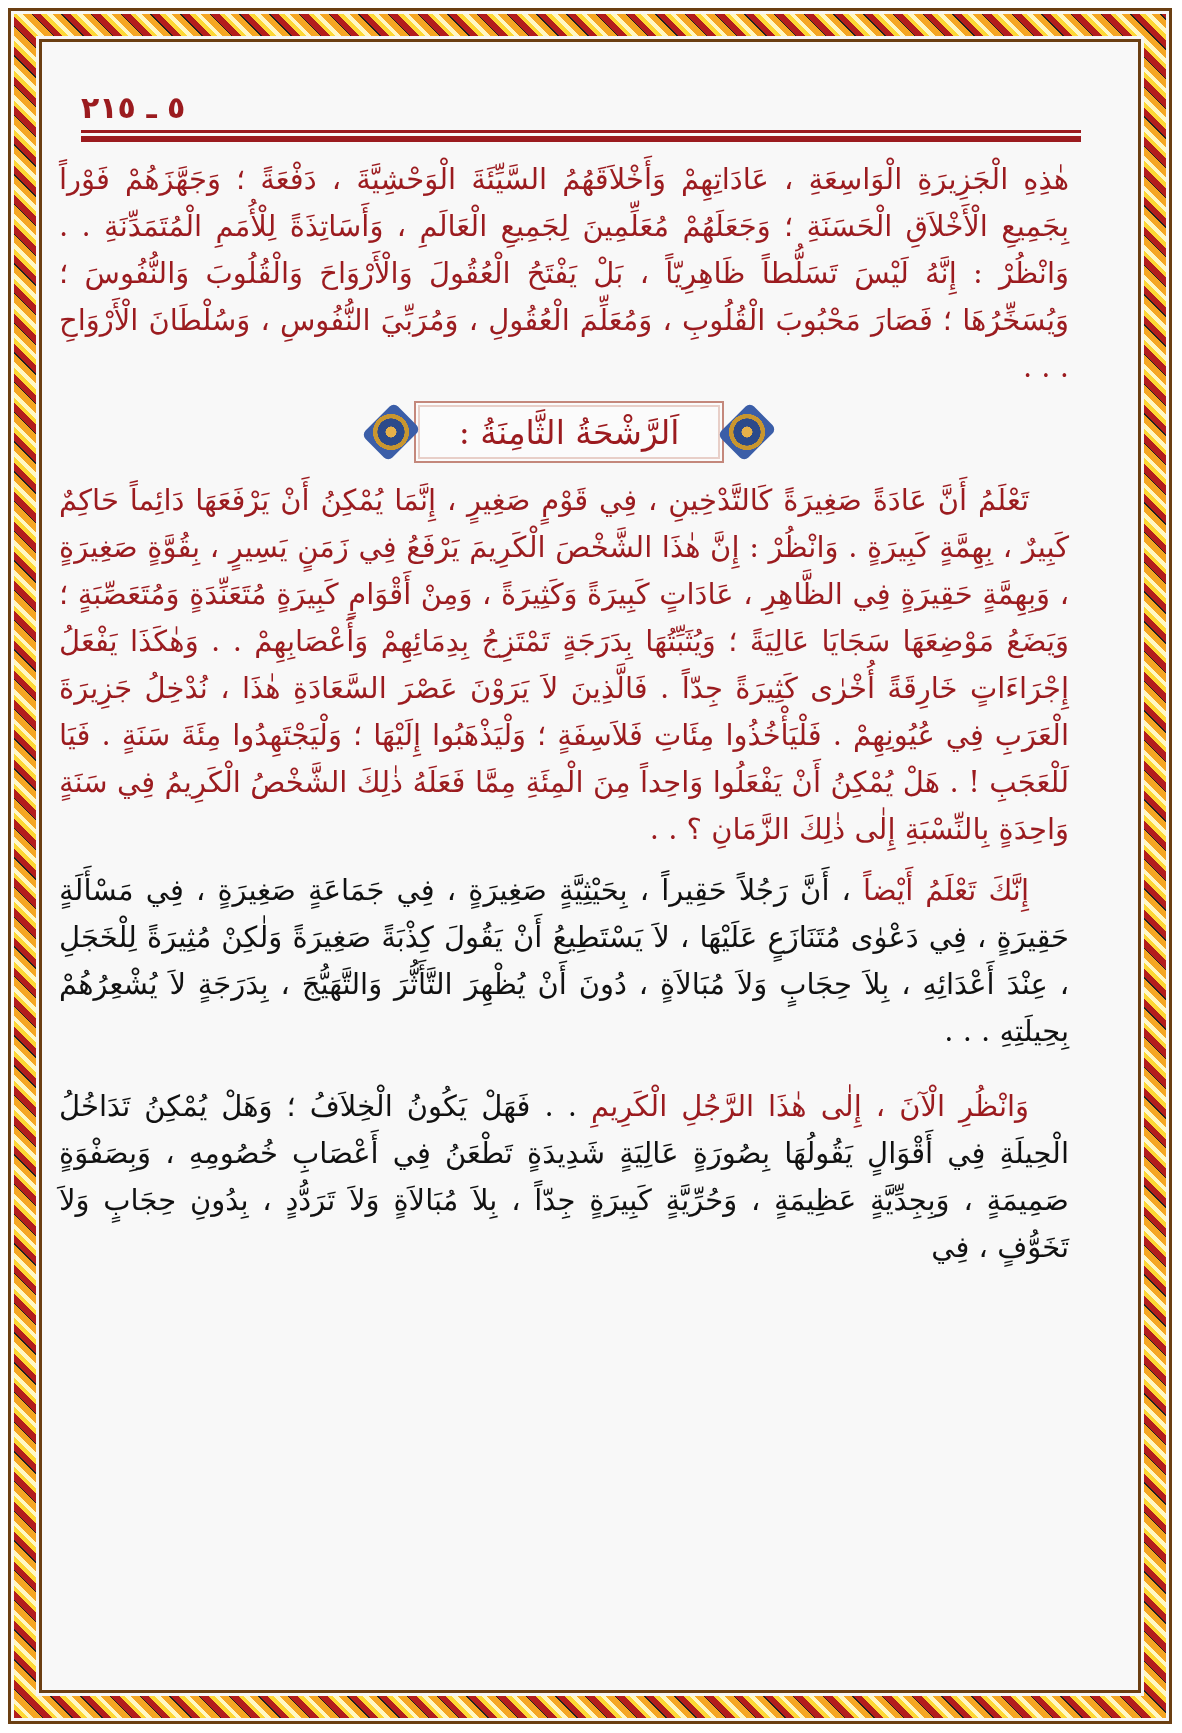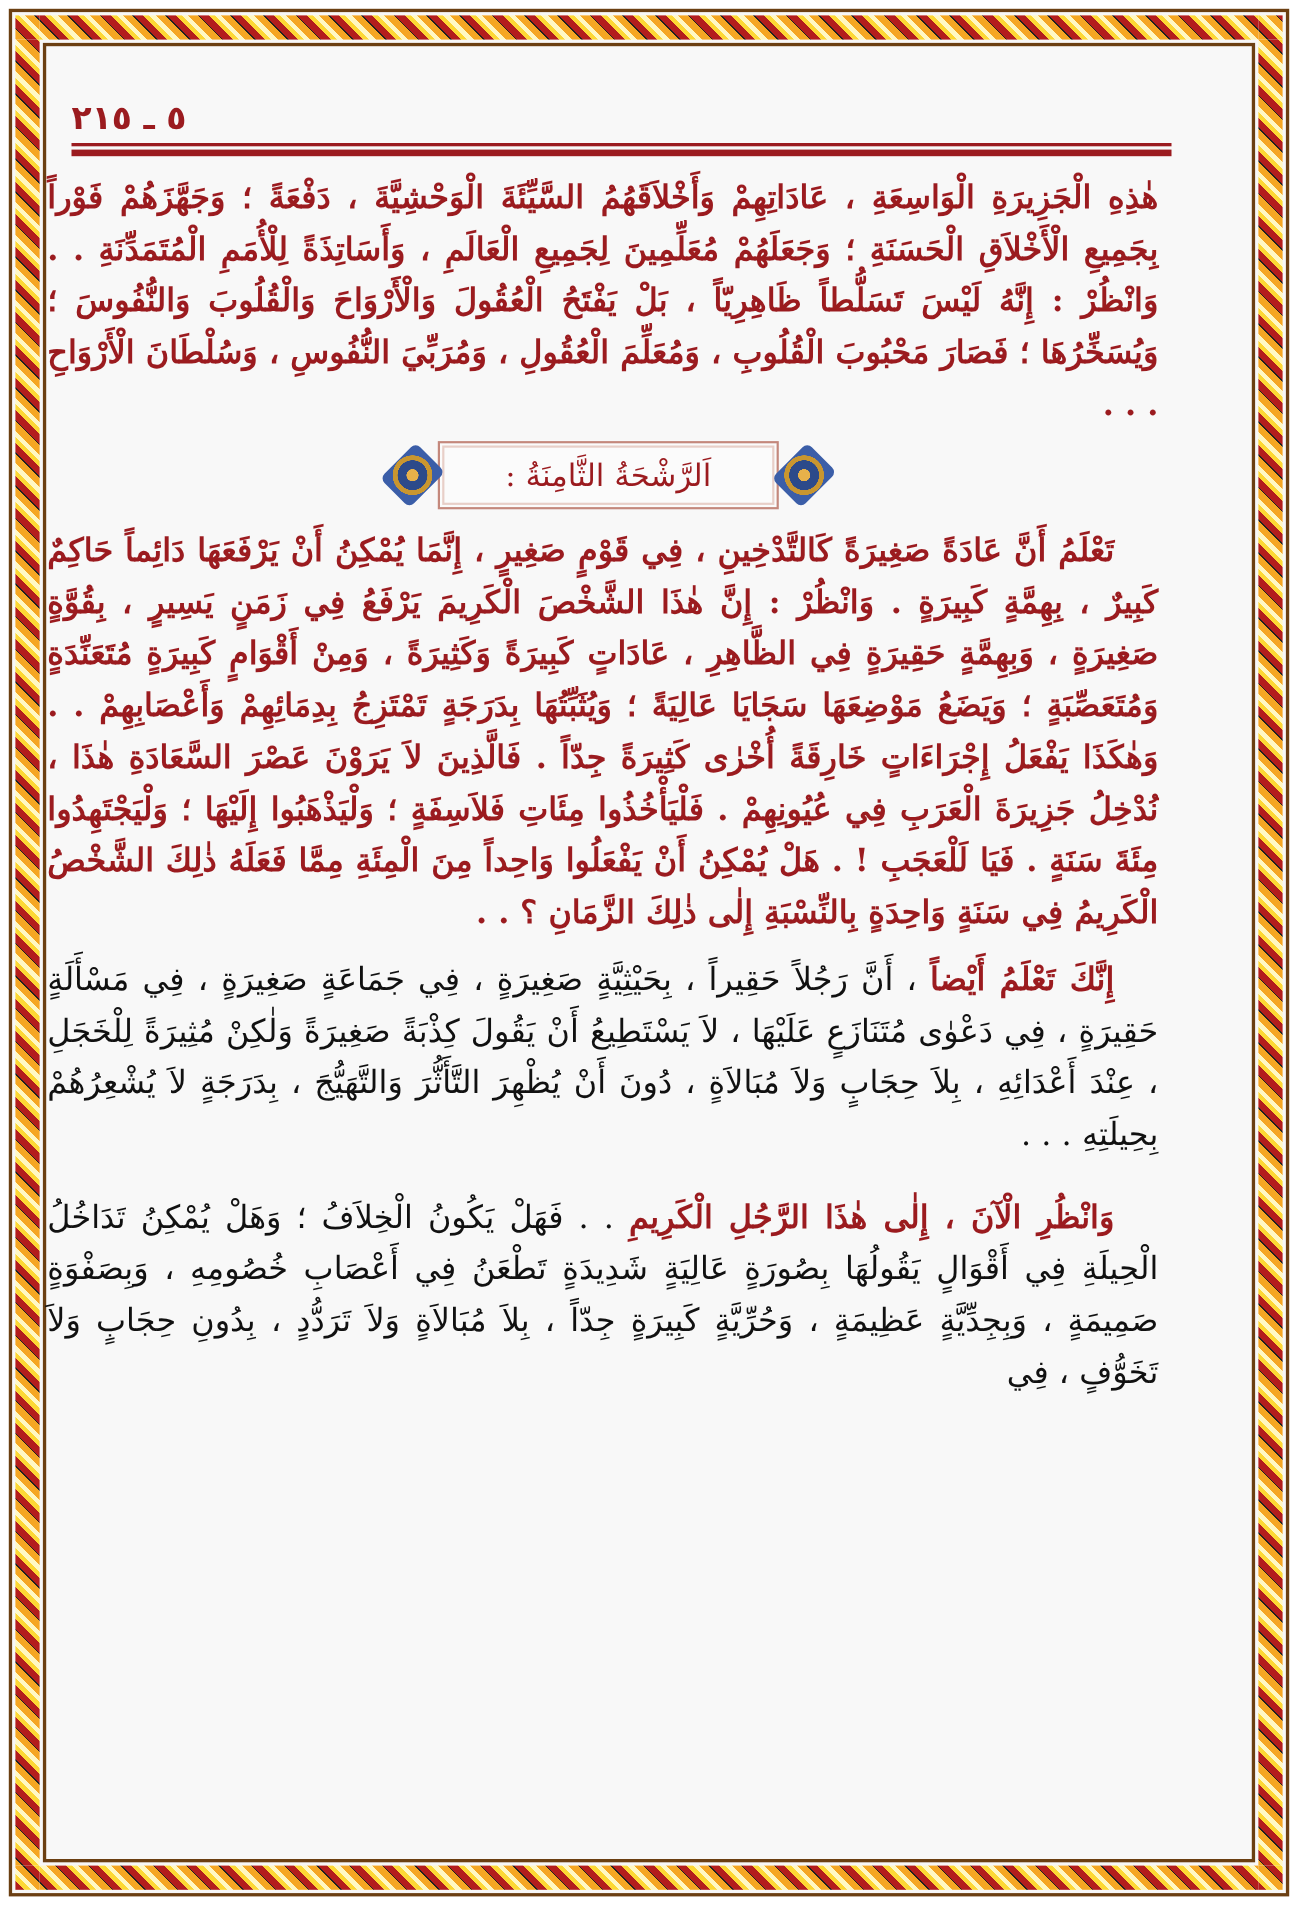--- a/index.html
+++ b/index.html
@@ -16,55 +16,55 @@
     border-image: repeating-linear-gradient(45deg,
       #b31d1d 0 6px, #fdd835 6px 10px, #fff8c4 10px 14px, #f5a623 14px 20px, #222 20px 21px) 22;
     box-sizing:border-box;
   }
   .inner {
     position:absolute; left:28px; top:28px; right:28px; bottom:28px;
     border:3px solid #6b3f12;
     background:#f8f8f8;
     box-sizing:border-box;
   }
-  .page { position:absolute; left:43px; top:60px; width:1020px; }
+  .page { position:absolute; left:59px; top:60px; width:1020px; }
   .header { position:relative; height:70px; }
   .page-num {
     position:absolute; left:22px; top:30px;
     color:#9b1b1f; font-family:"DejaVu Sans", sans-serif; font-weight:bold; font-size:30px;
     direction:rtl;
   }
   .running-title {
     position:absolute; left:0; right:0; top:22px; text-align:center;
     color:#9b1b1f; font-size:34px; direction:rtl;
   }
   .rule { margin:0 0 0 22px; width:1000px; }
   .rule .r1 { height:3px; background:#9b1b1f; }
   .rule .r2 { height:6px; background:#9b1b1f; margin-top:3px; }
   .para {
     direction:rtl; text-align:justify; text-align-last:right;
     font-size:29px; line-height:47px; margin:14px 8px 0 0; width:1010px;
   }
-  .red { color:#9b1b1f; font-weight:bold; }
+  .red { color:#9b1b1f; font-weight:normal; }
   .black { color:#111; }
   .indent { text-indent:40px; }
   .heading-wrap { display:flex; justify-content:center; align-items:center; margin:10px 0 6px; }
   .orn {
     width:46px; height:54px; position:relative;
   }
   .orn::before {
     content:""; position:absolute; inset:4px;
     background:radial-gradient(circle at 50% 50%, #e7b14a 0 18%, #2c4a8a 19% 45%, #c9962f 46% 60%, #3b5ea8 61% 100%);
     transform:rotate(45deg); border-radius:6px;
   }
   .heading-box {
     border:2px solid #c4887c; outline:2px solid #e8cfc8; outline-offset:-6px;
     background:#fbfbfb; padding:2px 28px; min-width:250px; height:54px;
     display:flex; align-items:center; justify-content:center;
-    color:#9b1b1f; font-size:28px; direction:rtl;
+    color:#9b1b1f; font-size:33px; direction:rtl;
   }
   .gap { height:14px; }
 </style>
 </head>
 <body>
 
 <div class="frame">
   <div class="braid"></div>
   <div class="inner"></div>
 </div>

